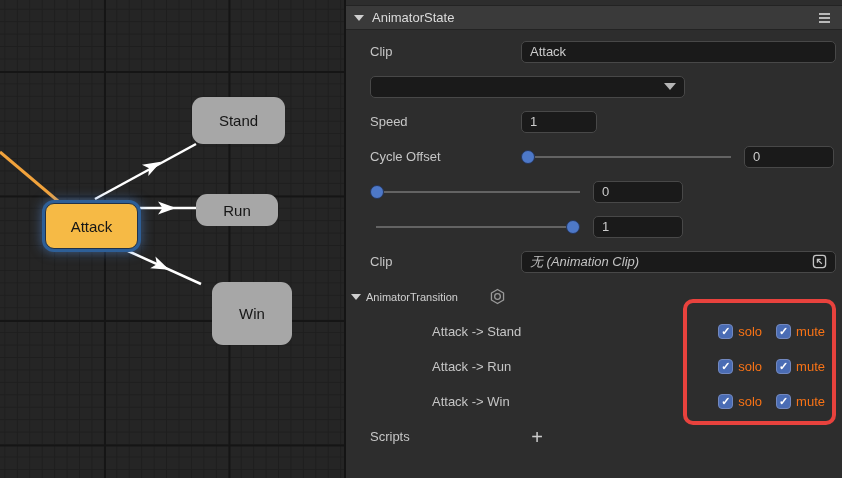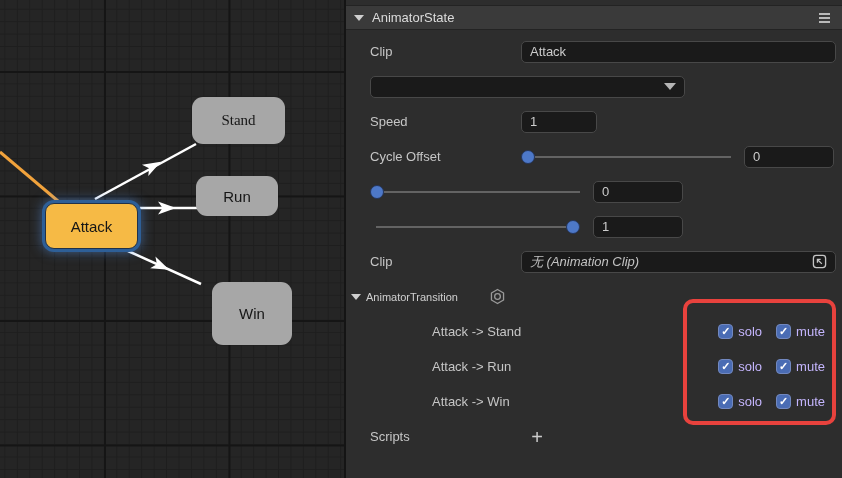--- a/index.html
+++ b/index.html
@@ -22,22 +22,22 @@
       linear-gradient(90deg, #1e1e1e 1px, transparent 1px);
     background-size: 124.5px 124.5px, 124.5px 124.5px, 12.45px 12.45px, 12.45px 12.45px;
     background-position: 0px 71px, 104px 0px, 0px 8.75px, 4.4px 0px;
   }
   .edges { position: absolute; inset: 0; }
   .node {
     position: absolute; display: flex; align-items: center; justify-content: center;
     background: #a7a7a7; color: #161616; font-size: 15px;
     border-radius: 11px; cursor: pointer;
   }
-  .node-stand  { left: 192px; top: 97px;  width: 93px; height: 47px; font-family: Liberation Serif, serif; }
-  .node-run    { left: 196px; top: 176px; width: 82px; height: 40px; }
+  .node-stand  { left: 192px; top: 97px;  width: 93px; height: 47px; }
+  .node-run    { left: 196px; top: 194px; width: 82px; height: 32px; }
   .node-win    { left: 212px; top: 282px; width: 80px; height: 63px; }
   .node-attack {
     left: 45px; top: 203px; width: 93px; height: 46px;
     background: #f6ba45; border: 1px solid #203149; border-radius: 9px;
     box-shadow: 0 0 0 3px #2e5f97, 0 0 12px 3px rgba(90,145,225,0.55);
   }
   .divider { position: absolute; left: 344px; top: 0; width: 2px; height: 478px; background: #141414; }
 
   
   .inspector { position: absolute; left: 346px; top: 0; width: 496px; height: 354px; background: #2d2d2d; }
@@ -92,21 +92,21 @@
 
   .trans-row { height: 35px; display: flex; align-items: center; padding-left: 86px; padding-right: 17px; }
   .trans-lbl { font-size: 13px; color: #c6c6c6; }
   .cb-group { margin-left: auto; display: flex; align-items: center; }
   .cb {
     width: 15px; height: 15px; border-radius: 4px; background: #4a6cb4;
     border: 1px solid #7288bf; color: #ffffff; font-size: 11px; font-weight: bold;
     display: flex; align-items: center; justify-content: center;
     margin-right: 5px; cursor: pointer; line-height: 1;
   }
-  .cb-lbl { font-size: 13px; color: #c4b5fd; }
+  .cb-lbl { font-size: 13px; color: #f97316; }
   .cb-lbl.first { margin-right: 14px; }
 
   .plus-btn {
     margin-left: 6px; font-size: 20px; color: #cccccc; cursor: pointer;
     width: 20px; text-align: center; line-height: 20px; font-weight: 400;
   }
 
   .highlight-rect {
     position: absolute; left: 683px; top: 299px; width: 153px; height: 126px;
     border: 4px solid #e8423d; border-radius: 10px; pointer-events: none;

